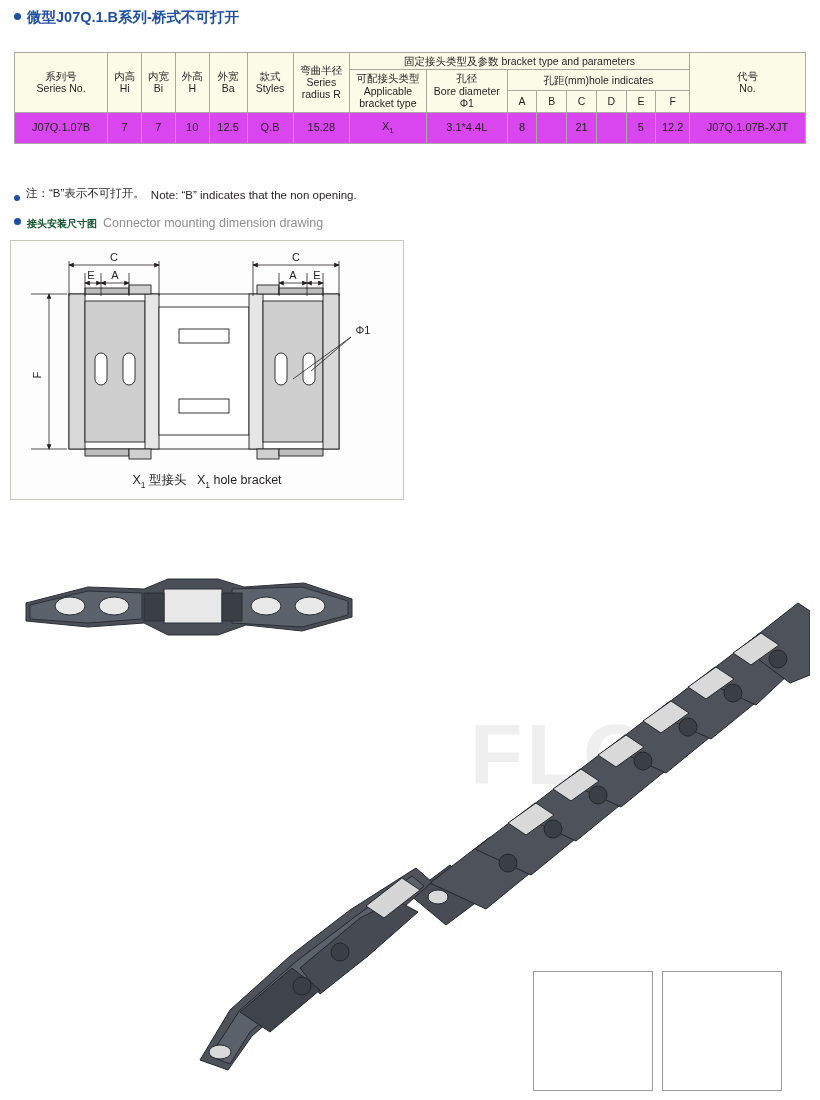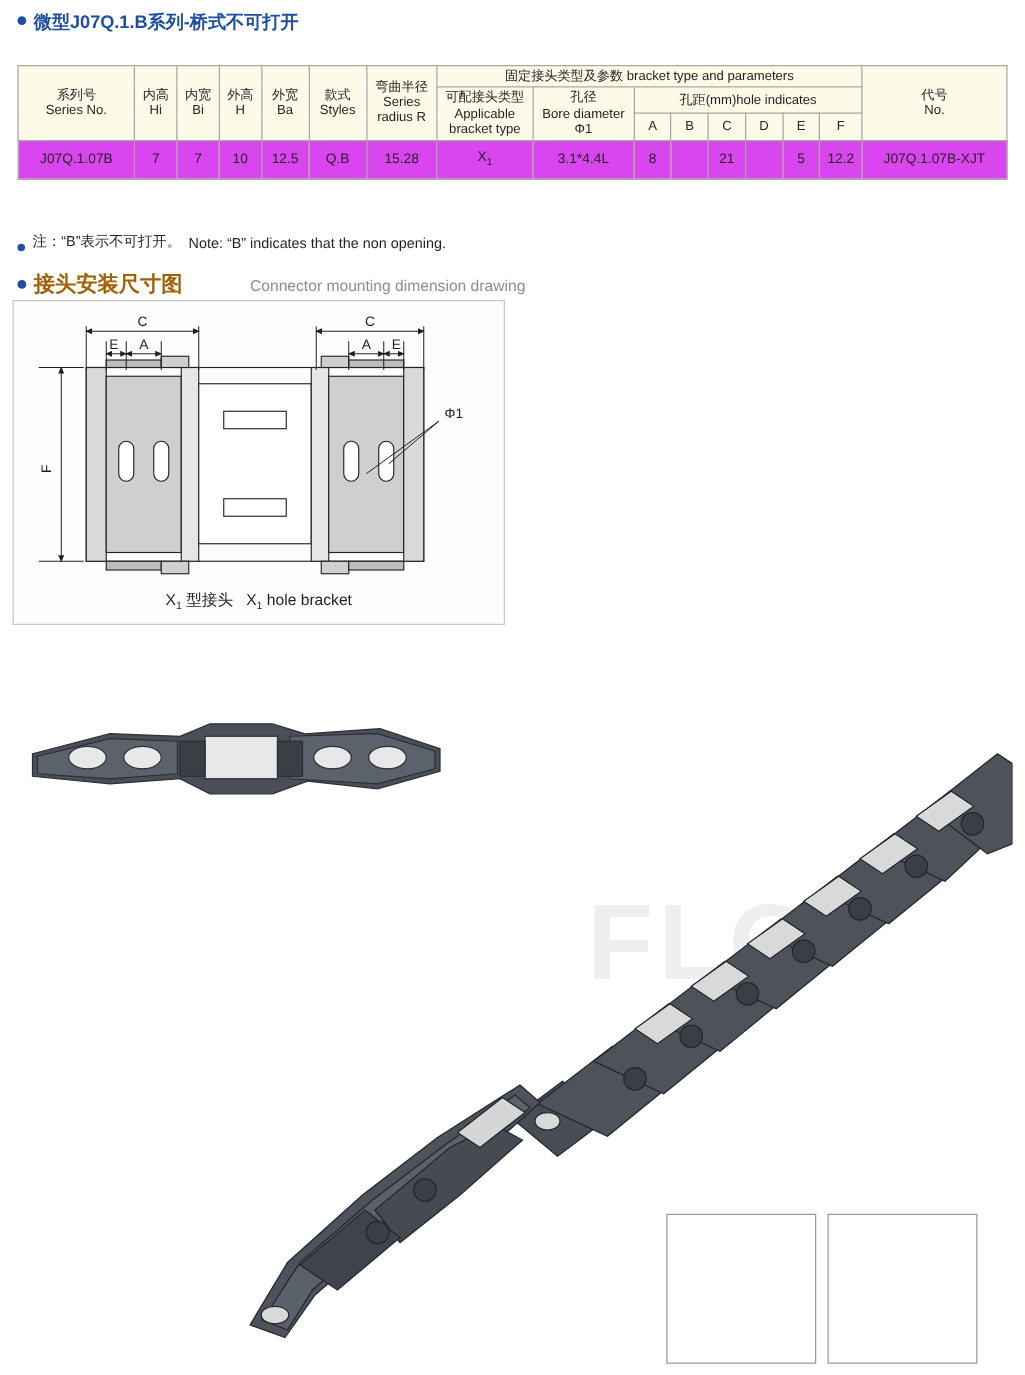--- a/index.html
+++ b/index.html
@@ -52,22 +52,22 @@
   }
   .note .bullet{background:#1f4fa0;width:6px;height:6px;top:0;}
   .note-cn{color:#231f20;}
   .note-en{color:#231f20;}
 
   
   .subheading{
     position:absolute;left:14px;top:216px;
     display:flex;align-items:baseline;gap:6px;
   }
-  .sh-cn{font-size:17px;color:#a16207;font-weight:bold;}
-  .sh-en{font-size:12.5px;color:#8d8d8d;margin-left:48px;}
+  .sh-cn{font-size:10px;color:#14532d;font-weight:bold;}
+  .sh-en{font-size:12.5px;color:#8d8d8d;}
 
   
   .drawbox{
     position:absolute;left:10px;top:240px;width:392px;height:258px;
     border:1px solid #c8c8c0;background:#fdfdfd;
   }
   .drawbox svg{display:block;}
 
   .caption{
     position:absolute;left:0;right:0;bottom:10px;text-align:center;

